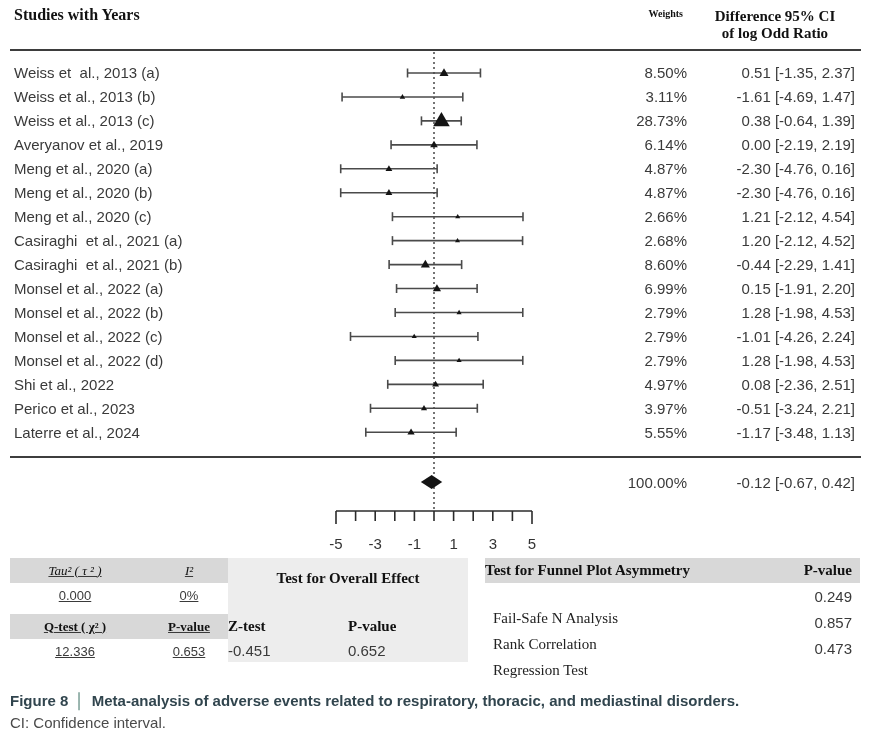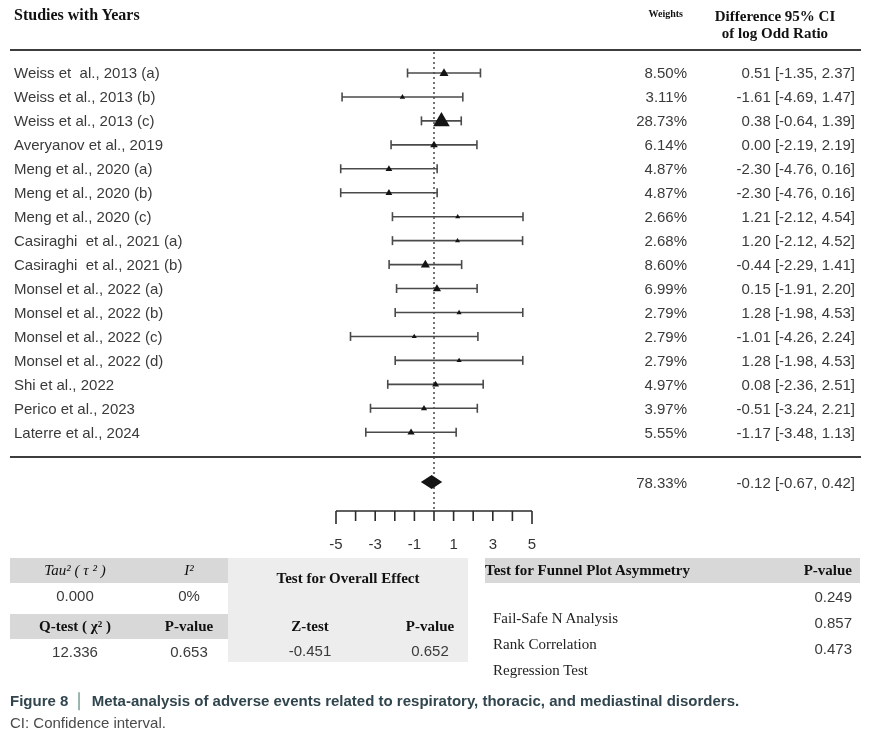--- a/index.html
+++ b/index.html
@@ -20,33 +20,33 @@
   .row-weight{width:70px;text-align:right;}
   .row-diff{width:168px;text-align:right;padding-right:14px;white-space:pre;}
   
   #overall-row{position:absolute;left:0;right:0;top:470px;height:24px;display:flex;
                align-items:center;font-size:15px;color:#3a3a3a;}
   #overall-row .row-label{visibility:hidden;}
   
   #plot-svg{position:absolute;left:0;top:0;pointer-events:none;}
   
   .cell{display:flex;align-items:center;justify-content:center;}
-  #het-table{position:absolute;left:10px;top:558px;width:228px;font-size:15px;}
+  #het-table{position:absolute;left:10px;top:558px;width:228px;font-size:13px;text-decoration:underline;}
   .ht-row{display:flex;height:25px;}
   .ht-row .c1{width:130px;}.ht-row .c2{width:98px;}
   .ht-head{background:#d8d8d8;}
   .ht-gap{height:6px;}
   .lbl-it{font-family:"Liberation Serif",serif;font-style:italic;color:#111;}
   .lbl-b{font-family:"Liberation Serif",serif;font-weight:bold;color:#111;}
   #oe-table{position:absolute;left:228px;top:558px;width:240px;height:104px;
             background:#ededed;font-size:15px;}
   #oe-title{position:absolute;left:0;top:12px;width:100%;text-align:center;
             font-family:"Liberation Serif",serif;font-weight:bold;color:#111;}
   .oe-row{position:absolute;left:0;width:100%;display:flex;}
-  .oe-row span{width:50%;text-align:center;margin-left:44px;}
+  .oe-row span{width:50%;}
   #oe-heads{top:60px;}
   #oe-vals{top:84px;}
   #fp-table{position:absolute;left:485px;top:558px;width:375px;font-size:15px;}
   .fp-head{display:flex;height:25px;align-items:center;background:#d8d8d8;}
   .fp-head .fl{flex:1;padding-left:0;font-family:"Liberation Serif",serif;
                font-weight:bold;color:#111;}
   .fp-head .fv{width:90px;text-align:right;padding-right:8px;
                font-family:"Liberation Serif",serif;font-weight:bold;color:#111;}
   .fp-row{display:flex;height:26px;align-items:center;}
   .fp-row .fl{flex:1;padding-left:8px;font-family:"Liberation Serif",serif;color:#222;margin-top:45px;}
@@ -147,21 +147,21 @@
       </div>
       <div class="row">
         <span class="row-label">Laterre et al., 2024</span>
         <span class="row-weight">5.55%</span>
         <span class="row-diff">-1.17 [-3.48, 1.13]</span>
       </div>
     </div>
 
   <div id="overall-row" class="row">
     <span class="row-label"></span>
-    <span class="row-weight">78.33%</span>
+    <span class="row-weight">100.00%</span>
     <span class="row-diff">-0.12 [-0.67, 0.42]</span>
   </div>
 
   <svg id="plot-svg" width="869" height="560">
       <line x1="434" y1="52" x2="434" y2="510" stroke="#2b2b2b" stroke-width="1.3" stroke-dasharray="2 3"></line>
       <line x1="10" y1="50" x2="861" y2="50" stroke="#3d3d3d" stroke-width="2"></line>
       <line x1="407.54" y1="72.98" x2="480.452" y2="72.98" stroke="#4a4a4a" stroke-width="1.6"></line>
       <line x1="407.54" y1="68.48" x2="407.54" y2="77.48" stroke="#4a4a4a" stroke-width="1.6"></line>
       <line x1="480.452" y1="68.48" x2="480.452" y2="77.48" stroke="#4a4a4a" stroke-width="1.6"></line>
       <polygon points="443.996,68.21698694469562 439.47701228149486,75.8992660661543 448.5149877185051,75.8992660661543" fill="#141414"></polygon>

